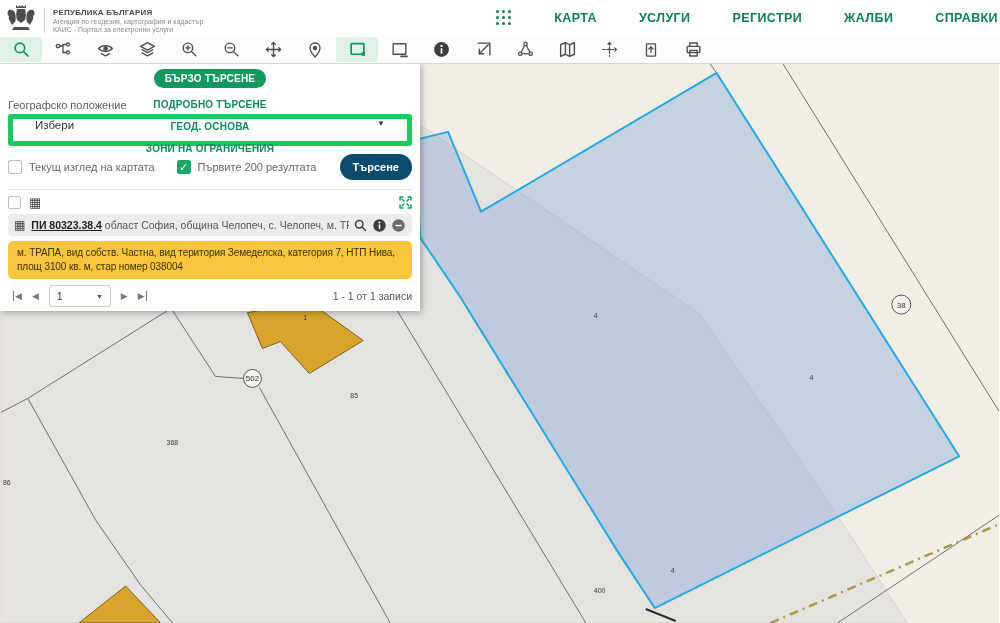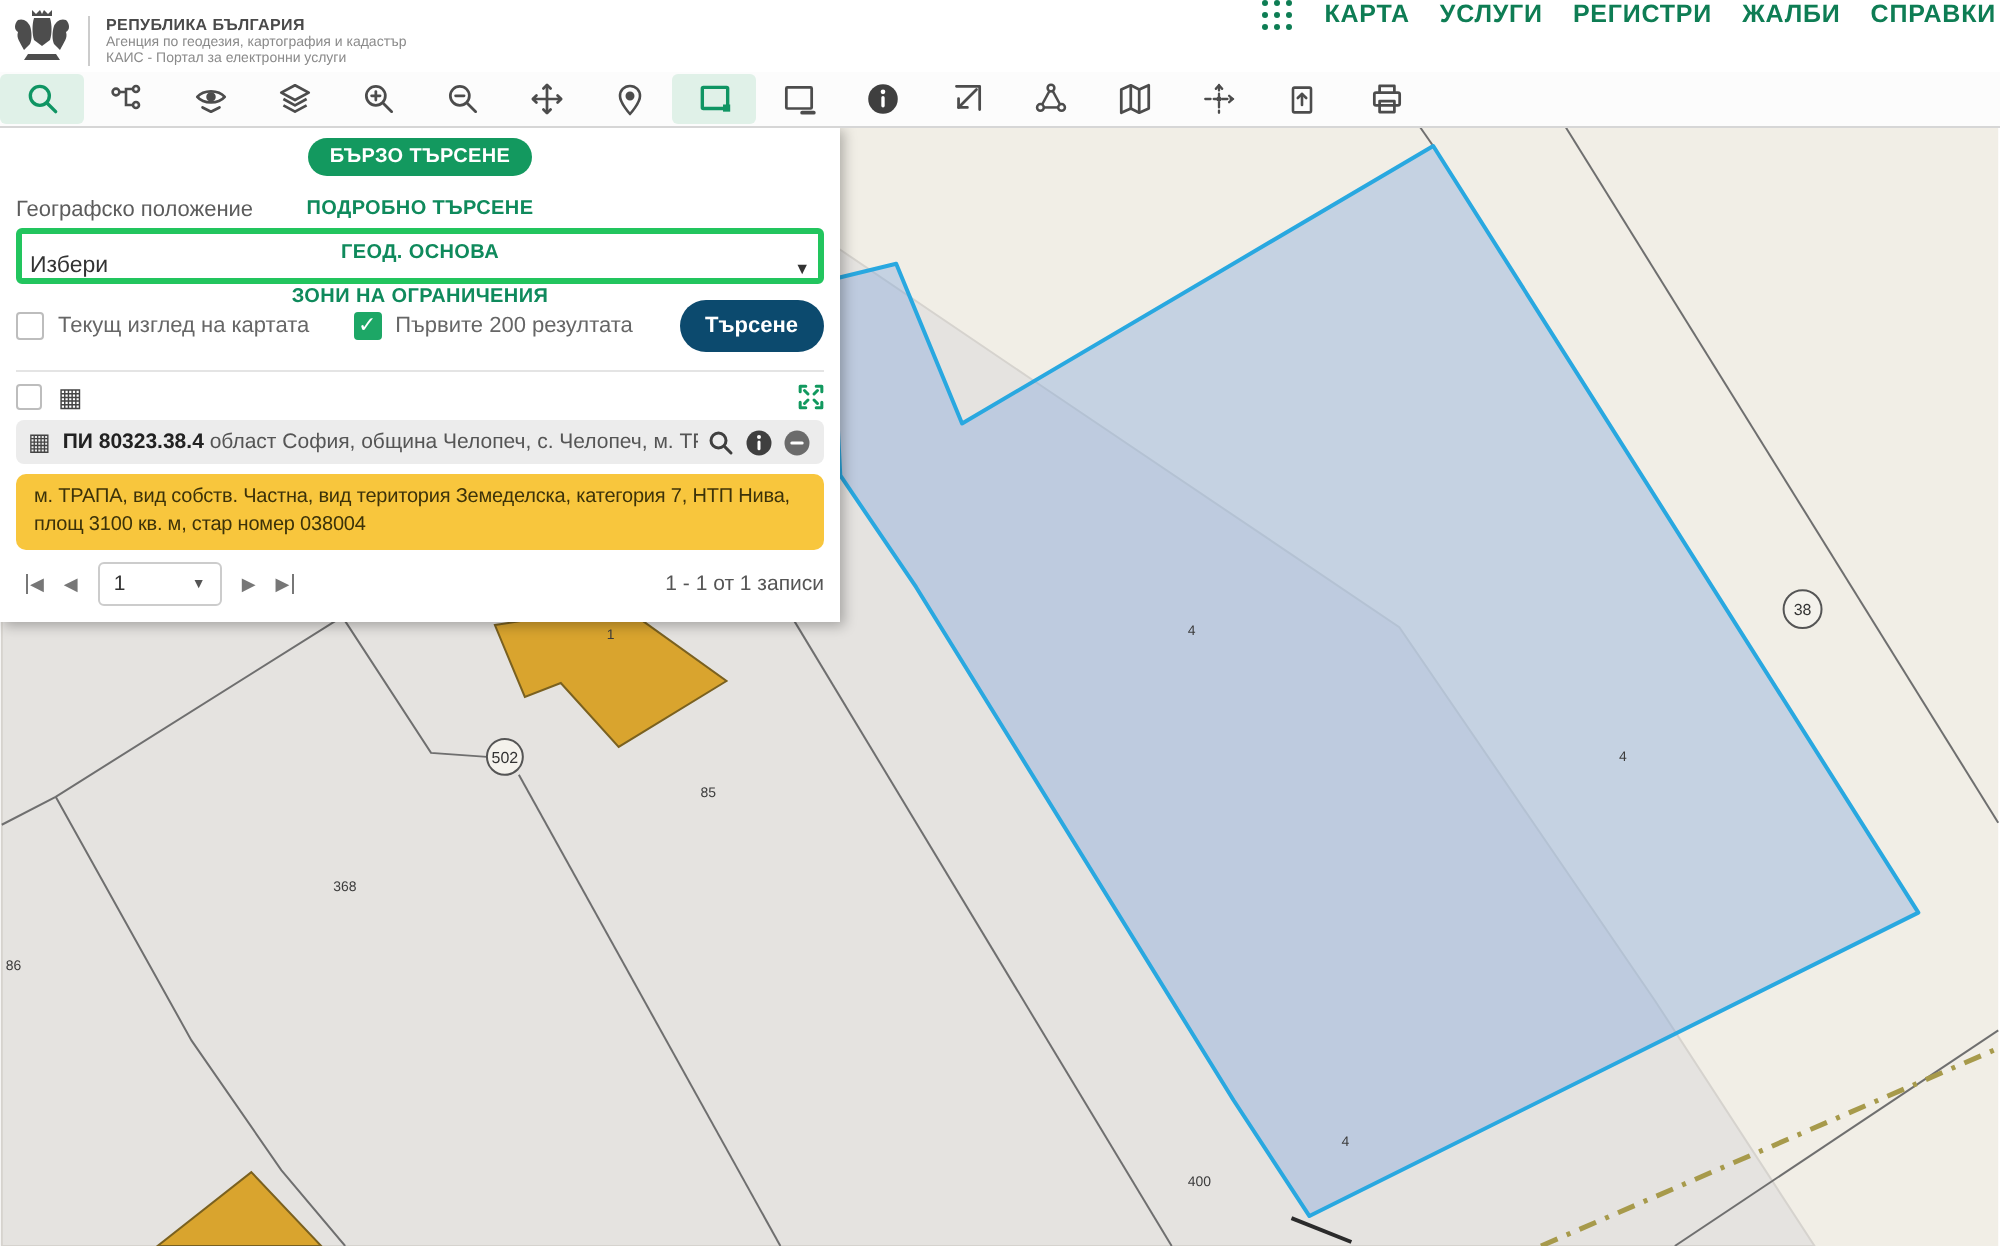--- a/index.html
+++ b/index.html
@@ -8,21 +8,21 @@
     font-family:"Liberation Sans","DejaVu Sans",sans-serif;
     background:#fff;
   }
   
   .header{position:absolute;left:0;top:0;width:1000px;height:36px;background:#fff;z-index:30;}
   .brand{position:absolute;left:6px;top:2px;display:flex;align-items:flex-end;}
   .brand-logo{width:30px;height:31px;}
   .brand-text{margin-left:8px;padding-left:8px;border-left:1px solid #ccc;}
   .brand-title{font-size:8px;font-weight:bold;color:#4a4a4a;letter-spacing:.2px;}
   .brand-sub{font-size:7px;color:#8a8a8a;margin-top:1px;}
-  .main-nav{position:absolute;right:0;top:0;height:36px;display:flex;gap:15px;padding-right:2px;white-space:nowrap;}
+  .main-nav{position:absolute;right:0;top:0;height:36px;display:flex;align-items:center;gap:42px;padding-right:2px;white-space:nowrap;}
   .apps-grid{display:grid;grid-template-columns:repeat(3,4px);grid-template-rows:repeat(3,4px);gap:2px;cursor:pointer;}
   .apps-grid i{width:3px;height:3px;border-radius:50%;background:#0e7d54;}
   .nav-item{font-size:12.5px;font-weight:bold;color:#0e7d54;letter-spacing:.4px;cursor:pointer;}
   
   .toolbar{position:absolute;left:0;top:36px;width:1000px;height:27px;background:#fcfcfc;border-bottom:1px solid #d6d6d6;display:flex;align-items:center;z-index:30;}
   .tool{width:42px;height:25px;display:flex;align-items:center;justify-content:center;cursor:pointer;}
   .tool.active{background:#e0f1e8;border-radius:3px;}
   .tool svg{display:block;}
   
   .map-wrap{position:absolute;left:0;top:63px;width:1000px;height:560px;z-index:1;}
@@ -31,37 +31,37 @@
   
   .panel{position:absolute;left:0;top:63px;width:420px;height:248px;background:#fff;z-index:20;
          box-shadow:2px 2px 6px rgba(0,0,0,.28);box-sizing:border-box;padding:6px 8px;}
   .tabs{display:flex;align-items:center;gap:11px;height:20px;flex-direction:column;}
   .tab{font-size:10px;font-weight:bold;color:#0f8a5c;letter-spacing:.2px;cursor:pointer;white-space:nowrap;}
   .tab.active{background:#13995f;color:#fff;border-radius:11px;padding:4px 11px;}
   .kw-input{margin-top:7px;width:100%;height:24px;box-sizing:border-box;border:1px solid #c9c9c9;border-radius:3px;
             padding:0 9px;font-size:11.5px;color:#444;font-family:inherit;outline:none;}
   .kw-input::placeholder{color:#4d4d4d;opacity:1;}
   .geo-label{margin-top:10px;font-size:11px;color:#5c5c5c;}
-  .select{margin-top:3px;height:22px;border:3px solid #22c55e;border-radius:3px;display:flex;align-items:flex-end;
-          justify-content:space-between;padding:0 4px;font-size:11.5px;color:#333;cursor:pointer;background:#fff;}
+  .select{margin-top:3px;height:22px;border:5px solid #22c55e;border-radius:3px;display:flex;align-items:flex-start;
+          justify-content:space-between;padding:0 22px;font-size:11.5px;color:#333;cursor:pointer;background:#fff;}
   .select .arrow{font-size:8px;color:#333;}
   .check-row{margin-top:8px;display:flex;align-items:center;height:26px;}
   .cb{width:14px;height:14px;border:1px solid #bdbdbd;border-radius:2px;background:#fff;box-sizing:border-box;cursor:pointer;flex:none;}
   .cb.checked{background:#1da766;border-color:#1da766;color:#fff;font-size:11px;line-height:13px;text-align:center;}
   .cb-label{font-size:11px;color:#666;margin-left:7px;}
   .btn-search{margin-left:auto;height:26px;padding:0 13px;background:#0c4a6e;color:#fff;border:none;border-radius:14px;
               font-size:11px;font-weight:bold;font-family:inherit;cursor:pointer;}
   .divider{margin-top:9px;border-top:1px solid #e4e4e4;}
   .list-head{margin-top:5px;display:flex;align-items:center;height:15px;}
   .grid-glyph{font-size:13px;color:#444;line-height:13px;}
   .expand{margin-left:auto;cursor:pointer;display:flex;}
   .result-row{margin-top:4px;height:22px;background:#ececec;border-radius:4px;display:flex;align-items:center;
               padding:0 6px;cursor:pointer;}
   .result-text{font-size:10.5px;color:#555;margin-left:6px;white-space:nowrap;overflow:hidden;flex:1;}
-  .result-text b{color:#222;}
+  .result-text b{color:#222;text-decoration:underline;}
   .row-icons{display:flex;align-items:center;gap:4px;margin-left:4px;}
   .row-icons .ic{display:flex;cursor:pointer;}
   .info-box{margin-top:5px;background:#f8c63d;border-radius:5px;padding:5px 9px;font-size:10px;letter-spacing:-.1px;
             color:#3c3209;line-height:1.4;}
   .pager{margin-top:6px;display:flex;align-items:center;color:#888;}
   .pg{font-size:9px;cursor:pointer;padding:2px 5px;color:#777;}
   .pg .bar-l{border-left:1.5px solid #777;padding-left:1px;}
   .pg .bar-r{border-right:1.5px solid #777;padding-right:1px;}
   .pg-select{width:46px;height:20px;border:1px solid #ccc;border-radius:3px;display:flex;align-items:center;
              justify-content:space-between;padding:0 7px;font-size:10.5px;color:#333;margin:0 5px;cursor:pointer;background:#fff;}

